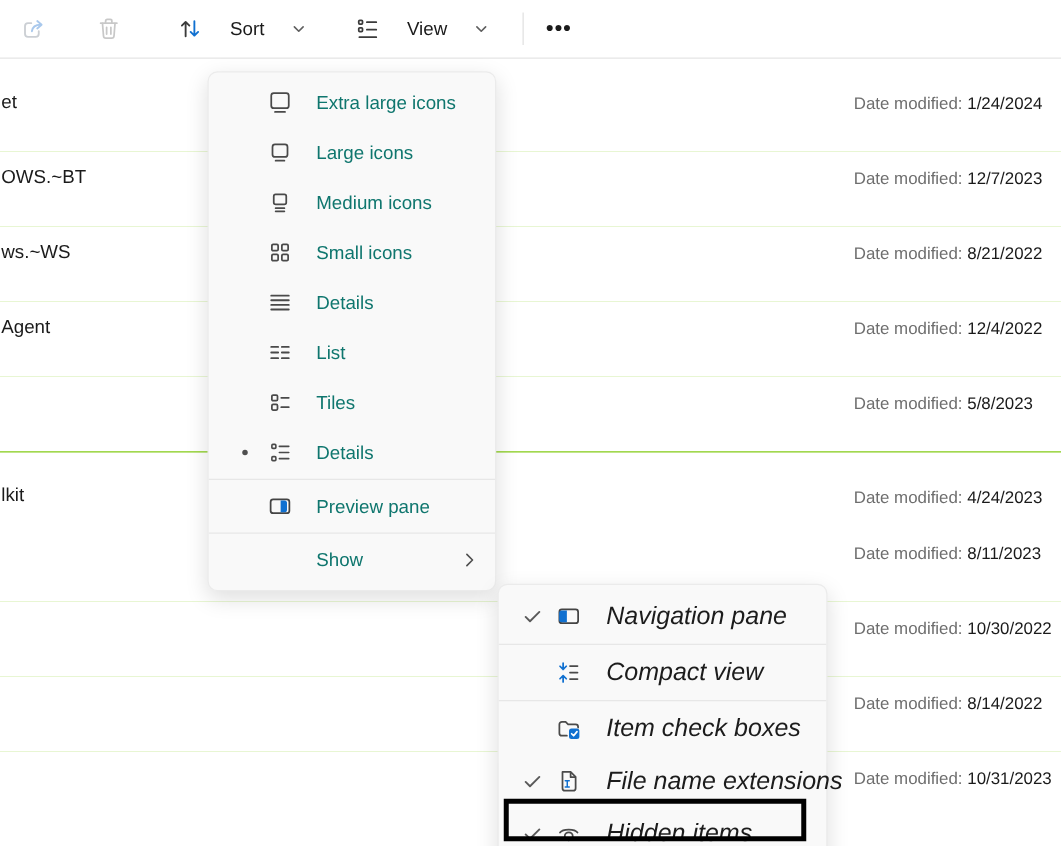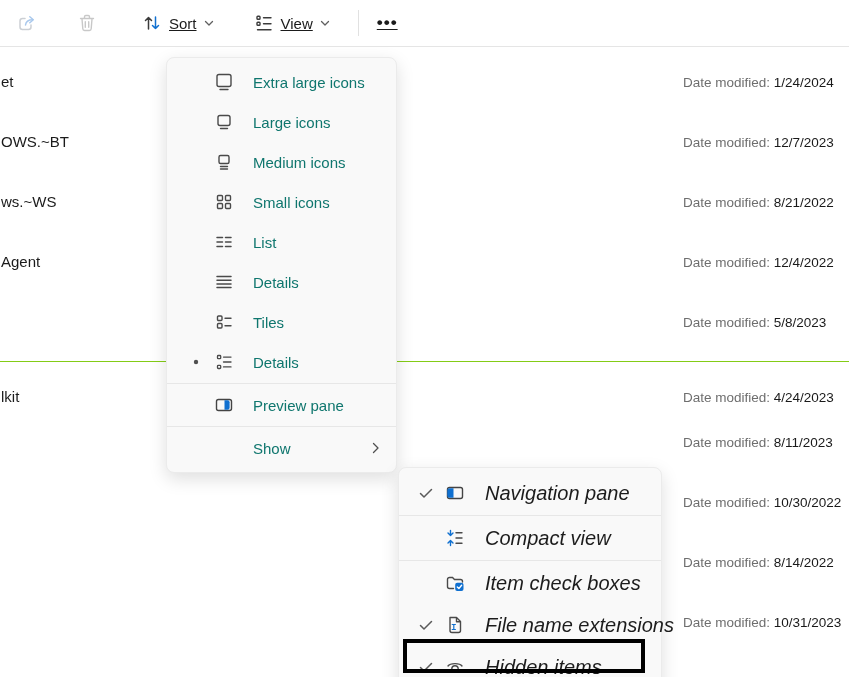--- a/index.html
+++ b/index.html
@@ -4,22 +4,22 @@
 <style>
   html,body{margin:0;padding:0;background:#fff;}
   .screen{
     position:relative;width:849px;height:677px;overflow:hidden;background:#ffffff;
     font-family:"Liberation Sans","DejaVu Sans",sans-serif;color:#1b1b1b;
     --accent:#1070d0;
   }
   
   .toolbar{position:absolute;left:0;top:0;width:849px;height:46px;background:#fff;
     border-bottom:1px solid #e5e5e5;display:flex;align-items:center;}
-  .tbtn{display:flex;align-items:center;gap:7px;background:transparent;border:none;
-    font:15px "Liberation Sans","DejaVu Sans",sans-serif;color:#1b1b1b;padding:6px 8px;border-radius:5px;cursor:default;text-decoration:underline;}
+  .tbtn{display:flex;align-items:center;gap:22px;background:transparent;border:none;
+    font:15px "Liberation Sans","DejaVu Sans",sans-serif;color:#1b1b1b;padding:6px 8px;border-radius:5px;cursor:default;}
   .tbtn.disabled{opacity:.95;}
   #btn-share{margin-left:8px;}
   #btn-trash{margin-left:22px;}
   #btn-sort{margin-left:28px;}
   #btn-view{margin-left:24px;}
   .tdivider{width:1px;height:26px;background:#e1e1e1;margin-left:20px;}
   #btn-more{margin-left:10px;font-size:17px;letter-spacing:1px;font-weight:bold;}
   
   .frow{position:absolute;left:0;width:849px;height:60px;border-bottom:1px solid #84cc16;background:#fff;}
   .fname{position:absolute;left:1px;top:10px;font-size:15px;line-height:22px;color:#1b1b1b;white-space:nowrap;}
@@ -192,35 +192,35 @@
         </svg>
       </span>
       <span class="mlabel">Small icons</span>
       <span class="cell"></span>
     </div>
 
     <div class="mitem">
       <span class="cell"></span>
       <span class="cell">
         <svg width="20" height="20" viewBox="0 0 20 20" fill="none" stroke="#4a4a4a" stroke-width="1.5" stroke-linecap="round">
+          <path d="M3 4.5 h14 M3 8.2 h14 M3 11.9 h14 M3 15.6 h14"></path>
+        </svg>
+      </span>
+      <span class="mlabel">Details</span>
+      <span class="cell"></span>
+    </div>
+
+    <div class="mitem">
+      <span class="cell"></span>
+      <span class="cell">
+        <svg width="20" height="20" viewBox="0 0 20 20" fill="none" stroke="#4a4a4a" stroke-width="1.5" stroke-linecap="round">
           <path d="M3 5.5 h5.5 M11.5 5.5 H17 M3 10 h5.5 M11.5 10 H17 M3 14.5 h5.5 M11.5 14.5 H17"></path>
         </svg>
       </span>
       <span class="mlabel">List</span>
-      <span class="cell"></span>
-    </div>
-
-    <div class="mitem">
-      <span class="cell"></span>
-      <span class="cell">
-        <svg width="20" height="20" viewBox="0 0 20 20" fill="none" stroke="#4a4a4a" stroke-width="1.5" stroke-linecap="round">
-          <path d="M3 4.5 h14 M3 8.2 h14 M3 11.9 h14 M3 15.6 h14"></path>
-        </svg>
-      </span>
-      <span class="mlabel">Details</span>
       <span class="cell"></span>
     </div>
 
     <div class="mitem">
       <span class="cell"></span>
       <span class="cell">
         <svg width="20" height="20" viewBox="0 0 20 20" fill="none" stroke="#4a4a4a" stroke-width="1.4" stroke-linecap="round">
           <rect x="3.5" y="4" width="4.5" height="4.5" rx="1"></rect>
             <path d="M11 6.2 H17"></path>
           <rect x="3.5" y="11.5" width="4.5" height="4.5" rx="1"></rect>

